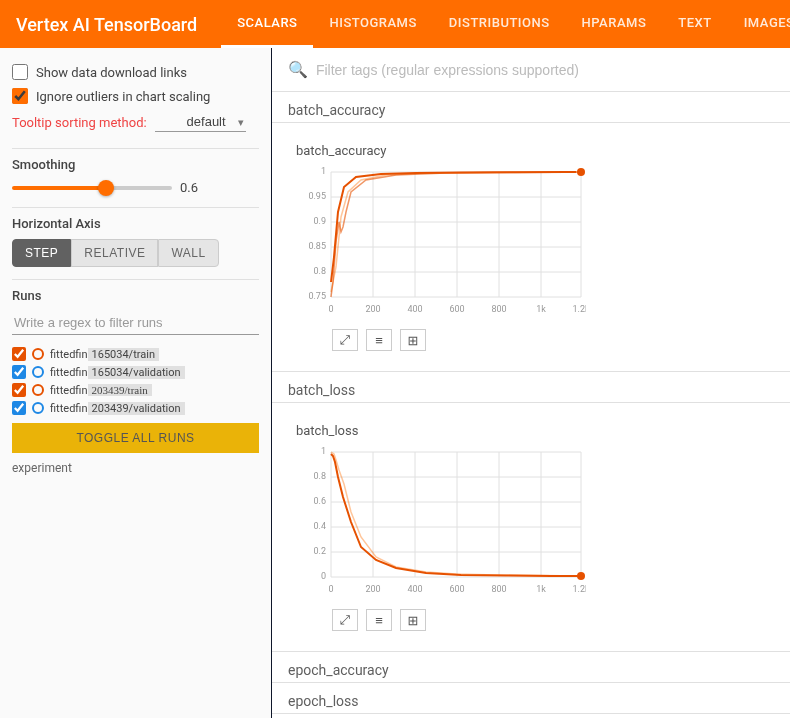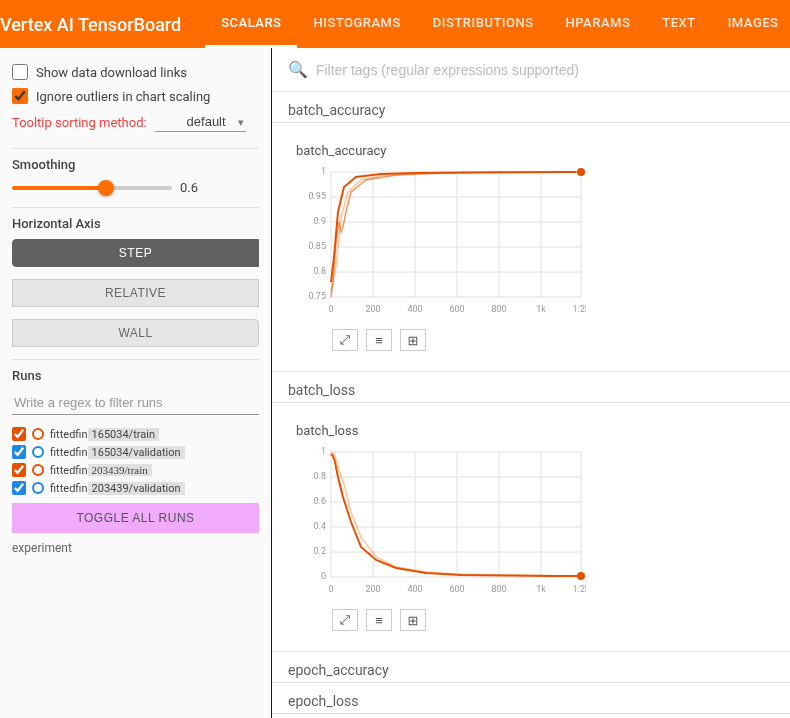--- a/index.html
+++ b/index.html
@@ -4,21 +4,21 @@
   <style>
     * { box-sizing: border-box; margin: 0; padding: 0; }
     body { font-family: Roboto, Arial, sans-serif; font-size: 13px; color: #333; background: #fff; }
 
     
     .topnav {
       background: #ff6d00;
       display: flex;
       align-items: center;
       height: 48px;
-      padding: 0 0;
+      padding: 0 16px;
       gap: 0;
       text-align: center;
     }
     .topnav-brand {
       color: #fff;
       font-size: 18px;
       font-weight: 500;
       margin-right: 24px;
       white-space: nowrap;
     }
@@ -128,23 +128,22 @@
       border-radius: 50%;
       background: #ff6d00;
       cursor: pointer;
       box-shadow: 0 1px 3px rgba(0,0,0,0.3);
     }
     .smoothing-value { font-size: 13px; color: #444; }
 
     
     .axis-buttons {
       display: flex;
-      gap: 12px;
+      gap: 0;
       margin-top: 8px;
-      flex-direction: column;
     }
     .axis-btn {
       font-size: 12px;
       font-weight: 500;
       padding: 6px 12px;
       border: 1px solid #ccc;
       background: #e5e5e5;
       cursor: pointer;
       color: #666;
       letter-spacing: 0.5px;
@@ -188,21 +187,21 @@
       border-radius: 50%;
       border: 2px solid #e65100;
       flex-shrink: 0;
     }
     .run-dot.blue { border-color: #1e88e5; }
     .run-label { font-size: 11px; color: #444; white-space: nowrap; overflow: hidden; text-overflow: ellipsis; max-width: 170px; }
 
     .toggle-all-btn {
       width: 100%;
       padding: 8px 0;
-      background: #f0abfc;
+      background: #eab308;
       border: none;
       font-size: 12px;
       font-weight: 500;
       color: #555;
       letter-spacing: 0.5px;
       cursor: pointer;
       margin-top: 4px;
       margin-bottom: 8px;
     }
 

